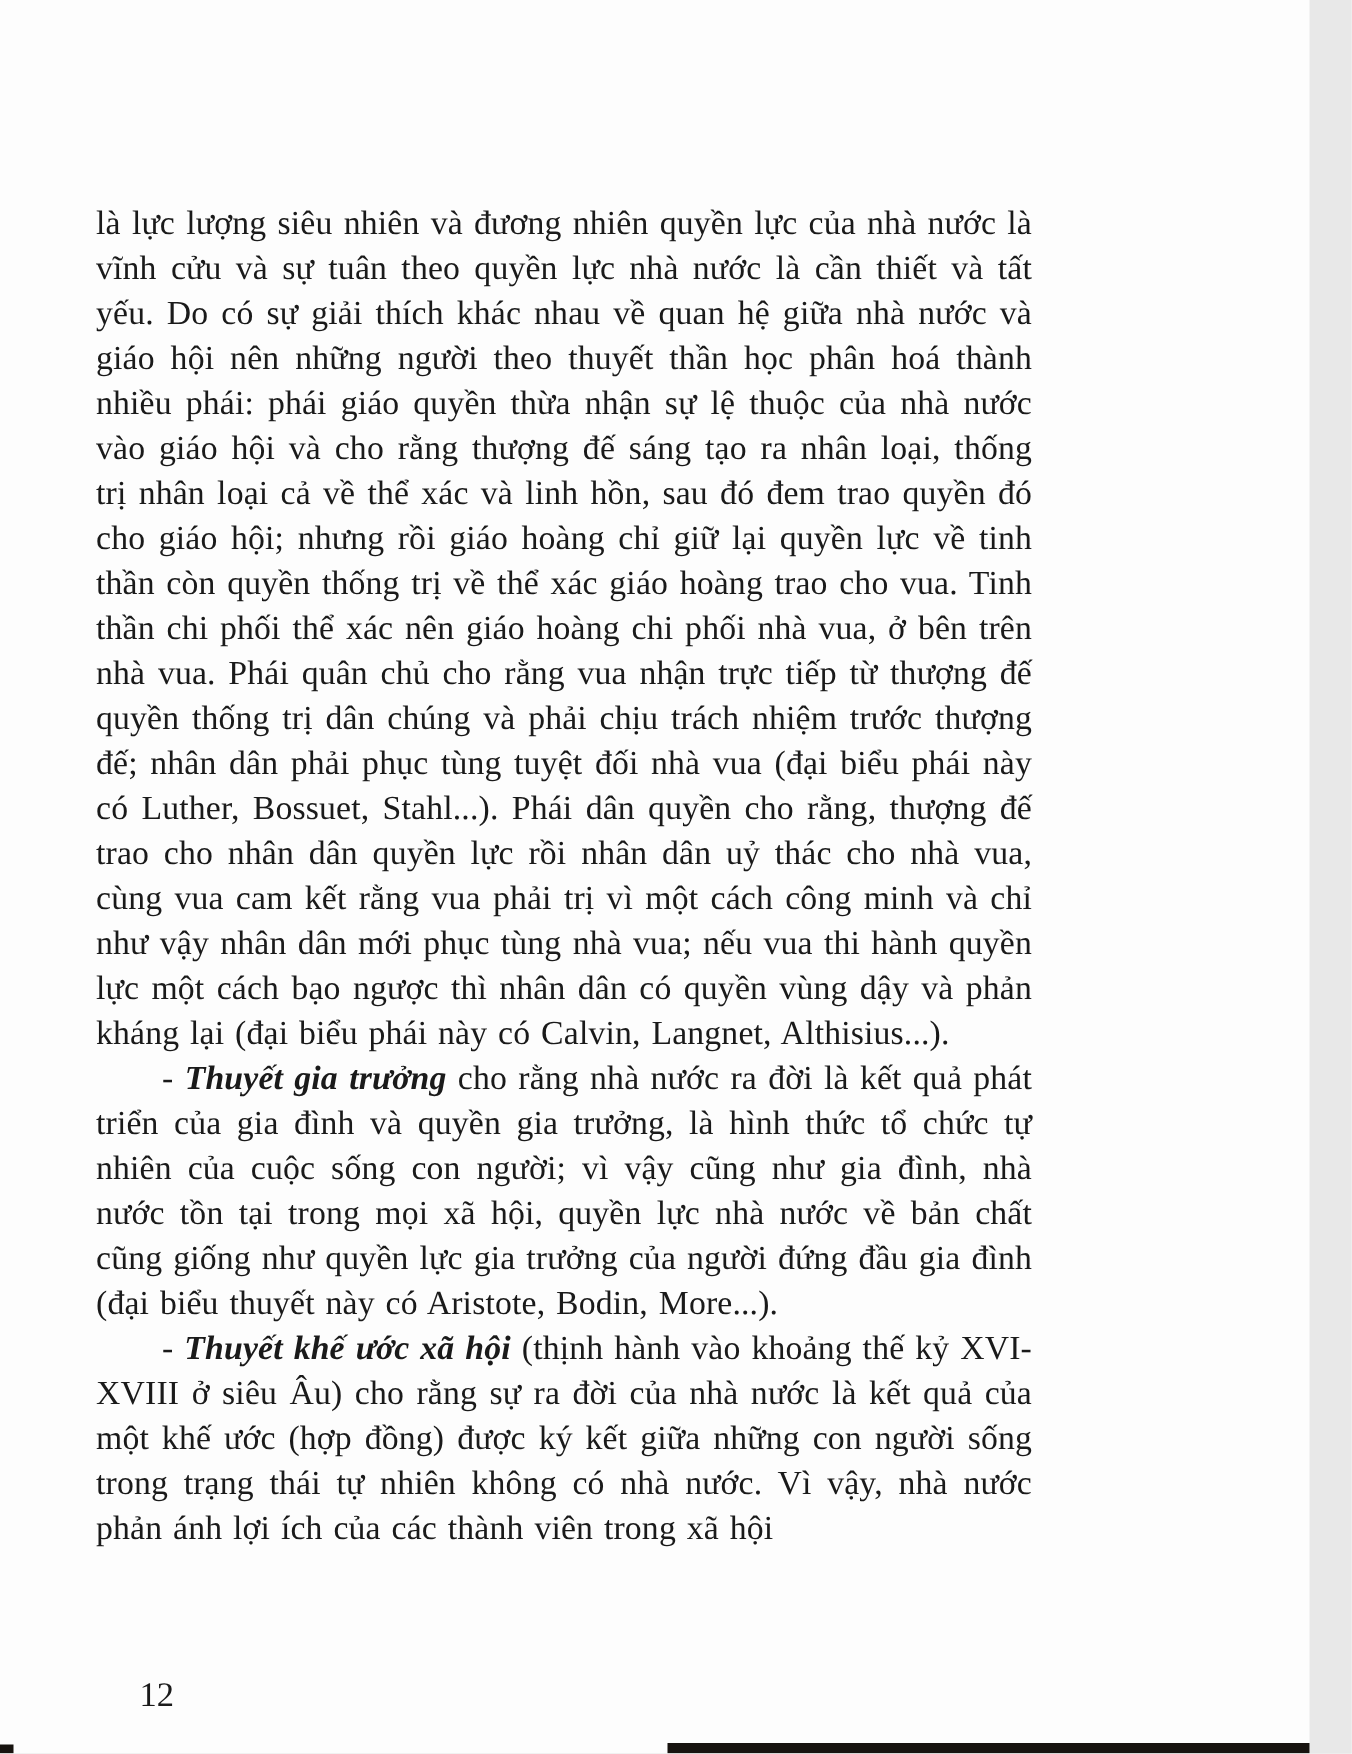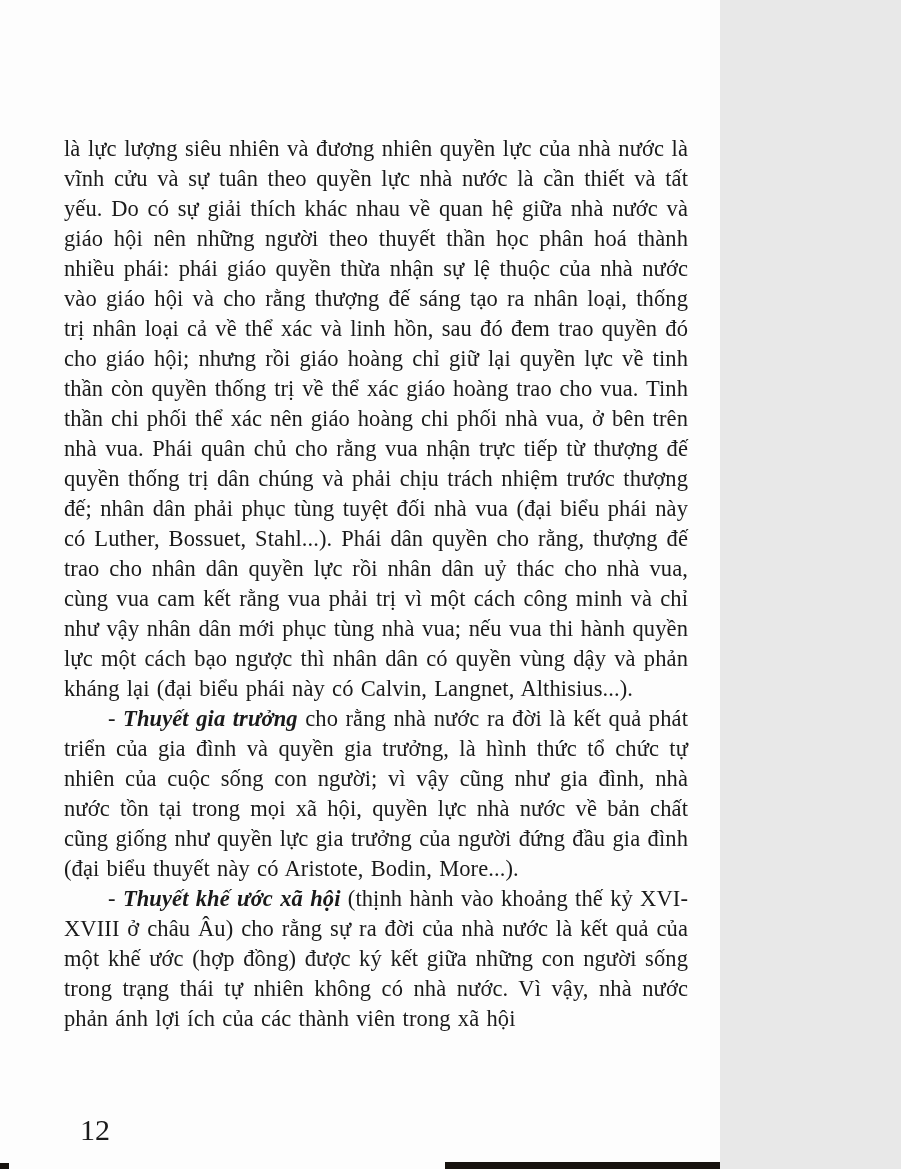--- a/index.html
+++ b/index.html
@@ -2,21 +2,21 @@
 <html><head>
 <meta charset="utf-8">
 <style>
   html, body {
     margin: 0;
     padding: 0;
     background: #e8e8e8;
   }
   .page {
     position: relative;
-    width: 720px;
+    width: 873px;
     height: 1169px;
     background: #fdfdfd;
     overflow: hidden;
     font-family: "Liberation Serif", "DejaVu Serif", serif;
     color: #1a1a1a;
   }
   .text-column {
     position: absolute;
     left: 64px;
     top: 134px;
@@ -34,23 +34,23 @@
   }
   .para-indent {
     text-indent: 44px;
   }
   .lead-italic {
     font-style: italic;
     font-weight: 700;
   }
   .page-number {
     position: absolute;
-    left: 80px;
+    left: 93px;
     top: 1115px;
-    font-size: 30px;
+    font-size: 23px;
     line-height: 30px;
   }
   .scan-bar {
     position: absolute;
     left: 445px;
     top: 1162px;
     width: 450px;
     height: 7px;
     background: #17130f;
   }
@@ -67,21 +67,21 @@
 <body>
 
 <div class="page">
 
   <div class="text-column">
 
     <p><span>là lực lượng siêu nhiên và đương nhiên quyền lực của nhà nước là vĩnh cửu và sự tuân theo quyền lực nhà nước là cần thiết và tất yếu. Do có sự giải thích khác nhau về quan hệ giữa nhà nước và giáo hội nên những người theo thuyết thần học phân hoá thành nhiều phái: phái giáo quyền thừa nhận sự lệ thuộc của nhà nước vào giáo hội và cho rằng thượng đế sáng tạo ra nhân loại, thống trị nhân loại cả về thể xác và linh hồn, sau đó đem trao quyền đó cho giáo hội; nhưng rồi giáo hoàng chỉ giữ lại quyền lực về tinh thần còn quyền thống trị về thể xác giáo hoàng trao cho vua. Tinh thần chi phối thể xác nên giáo hoàng chi phối nhà vua, ở bên trên nhà vua. Phái quân chủ cho rằng vua nhận trực tiếp từ thượng đế quyền thống trị dân chúng và phải chịu trách nhiệm trước thượng đế; nhân dân phải phục tùng tuyệt đối nhà vua (đại biểu phái này có Luther, Bossuet, Stahl...). Phái dân quyền cho rằng, thượng đế trao cho nhân dân quyền lực rồi nhân dân uỷ thác cho nhà vua, cùng vua cam kết rằng vua phải trị vì một cách công minh và chỉ như vậy nhân dân mới phục tùng nhà vua; nếu vua thi hành quyền lực một cách bạo ngược thì nhân dân có quyền vùng dậy và phản kháng lại (đại biểu phái này có Calvin, Langnet, Althisius...).</span></p>
 
     <p class="para-indent"><span class="dash">-</span> <em class="lead-italic">Thuyết gia trưởng</em> <span>cho rằng nhà nước ra đời là kết quả phát triển của gia đình và quyền gia trưởng, là hình thức tổ chức tự nhiên của cuộc sống con người; vì vậy cũng như gia đình, nhà nước tồn tại trong mọi xã hội, quyền lực nhà nước về bản chất cũng giống như quyền lực gia trưởng của người đứng đầu gia đình (đại biểu thuyết này có Aristote, Bodin, More...).</span></p>
 
-    <p class="para-indent"><span class="dash">-</span> <em class="lead-italic">Thuyết khế ước xã hội</em> <span>(thịnh hành vào khoảng thế kỷ XVI-XVIII ở châu Âu) cho rằng sự ra đời của nhà nước là kết quả của một khế ước (hợp đồng) được ký kết giữa những con người sống trong trạng thái tự nhiên không có nhà nước. Vì vậy, nhà nước phản ánh lợi ích của các thành viên trong xã hội</span></p>
+    <p class="para-indent"><span class="dash">-</span> <em class="lead-italic">Thuyết khế ước xã hội</em> <span>(thịnh hành vào khoảng thế kỷ XVI-XVIII ở siêu Âu) cho rằng sự ra đời của nhà nước là kết quả của một khế ước (hợp đồng) được ký kết giữa những con người sống trong trạng thái tự nhiên không có nhà nước. Vì vậy, nhà nước phản ánh lợi ích của các thành viên trong xã hội</span></p>
 
   </div>
 
   <div class="page-number">12</div>
 
   <div class="scan-bar"></div>
   <div class="scan-dot"></div>
 
 </div>
 

